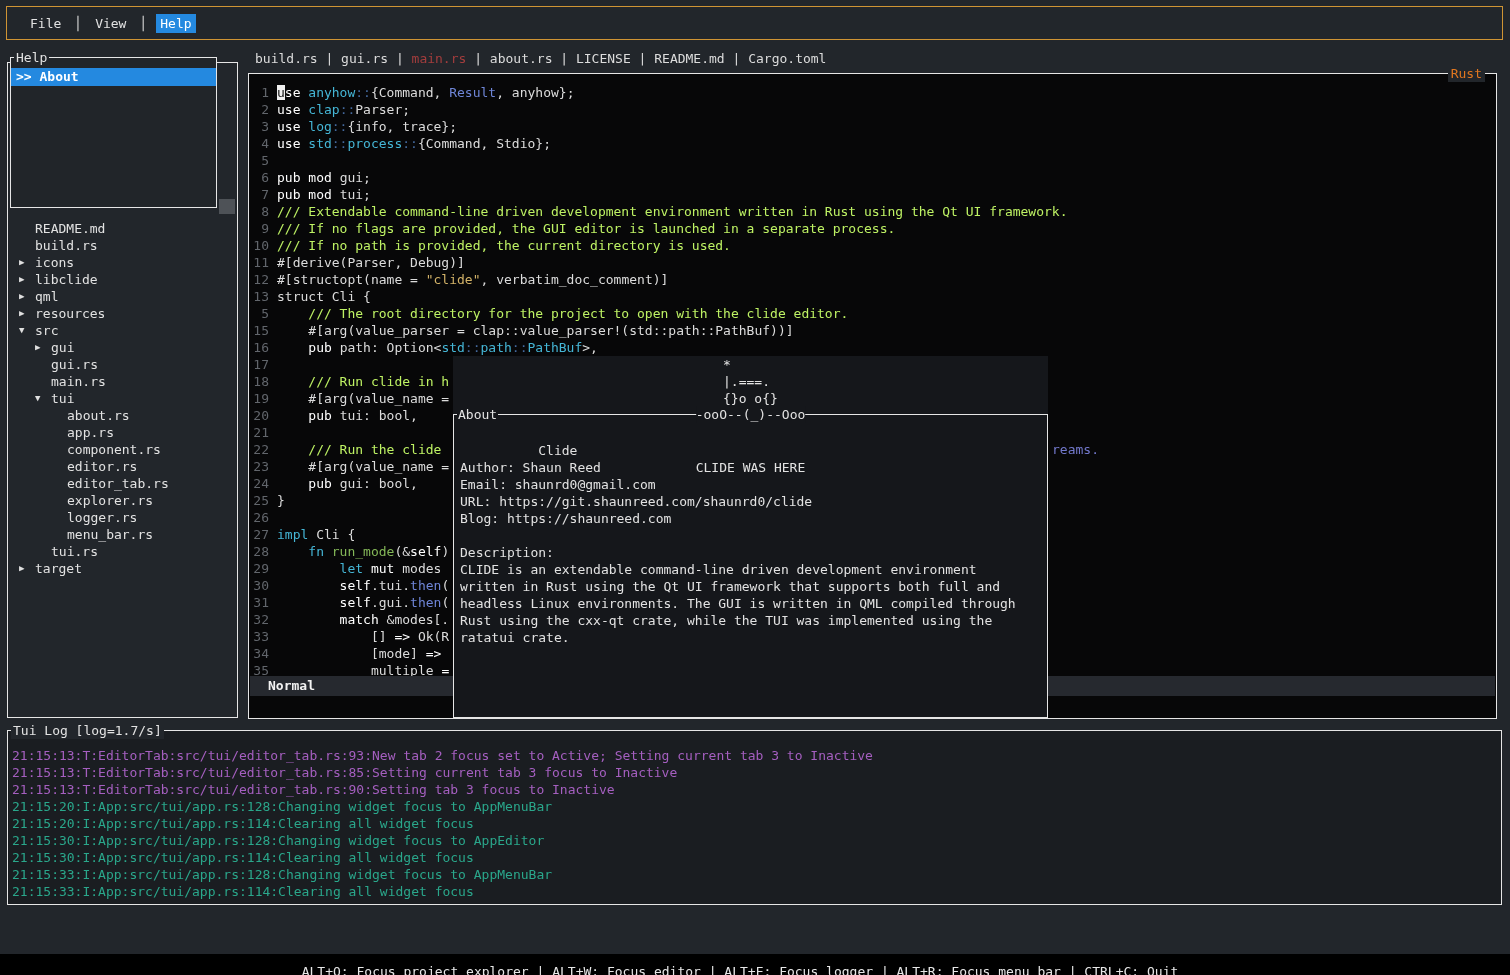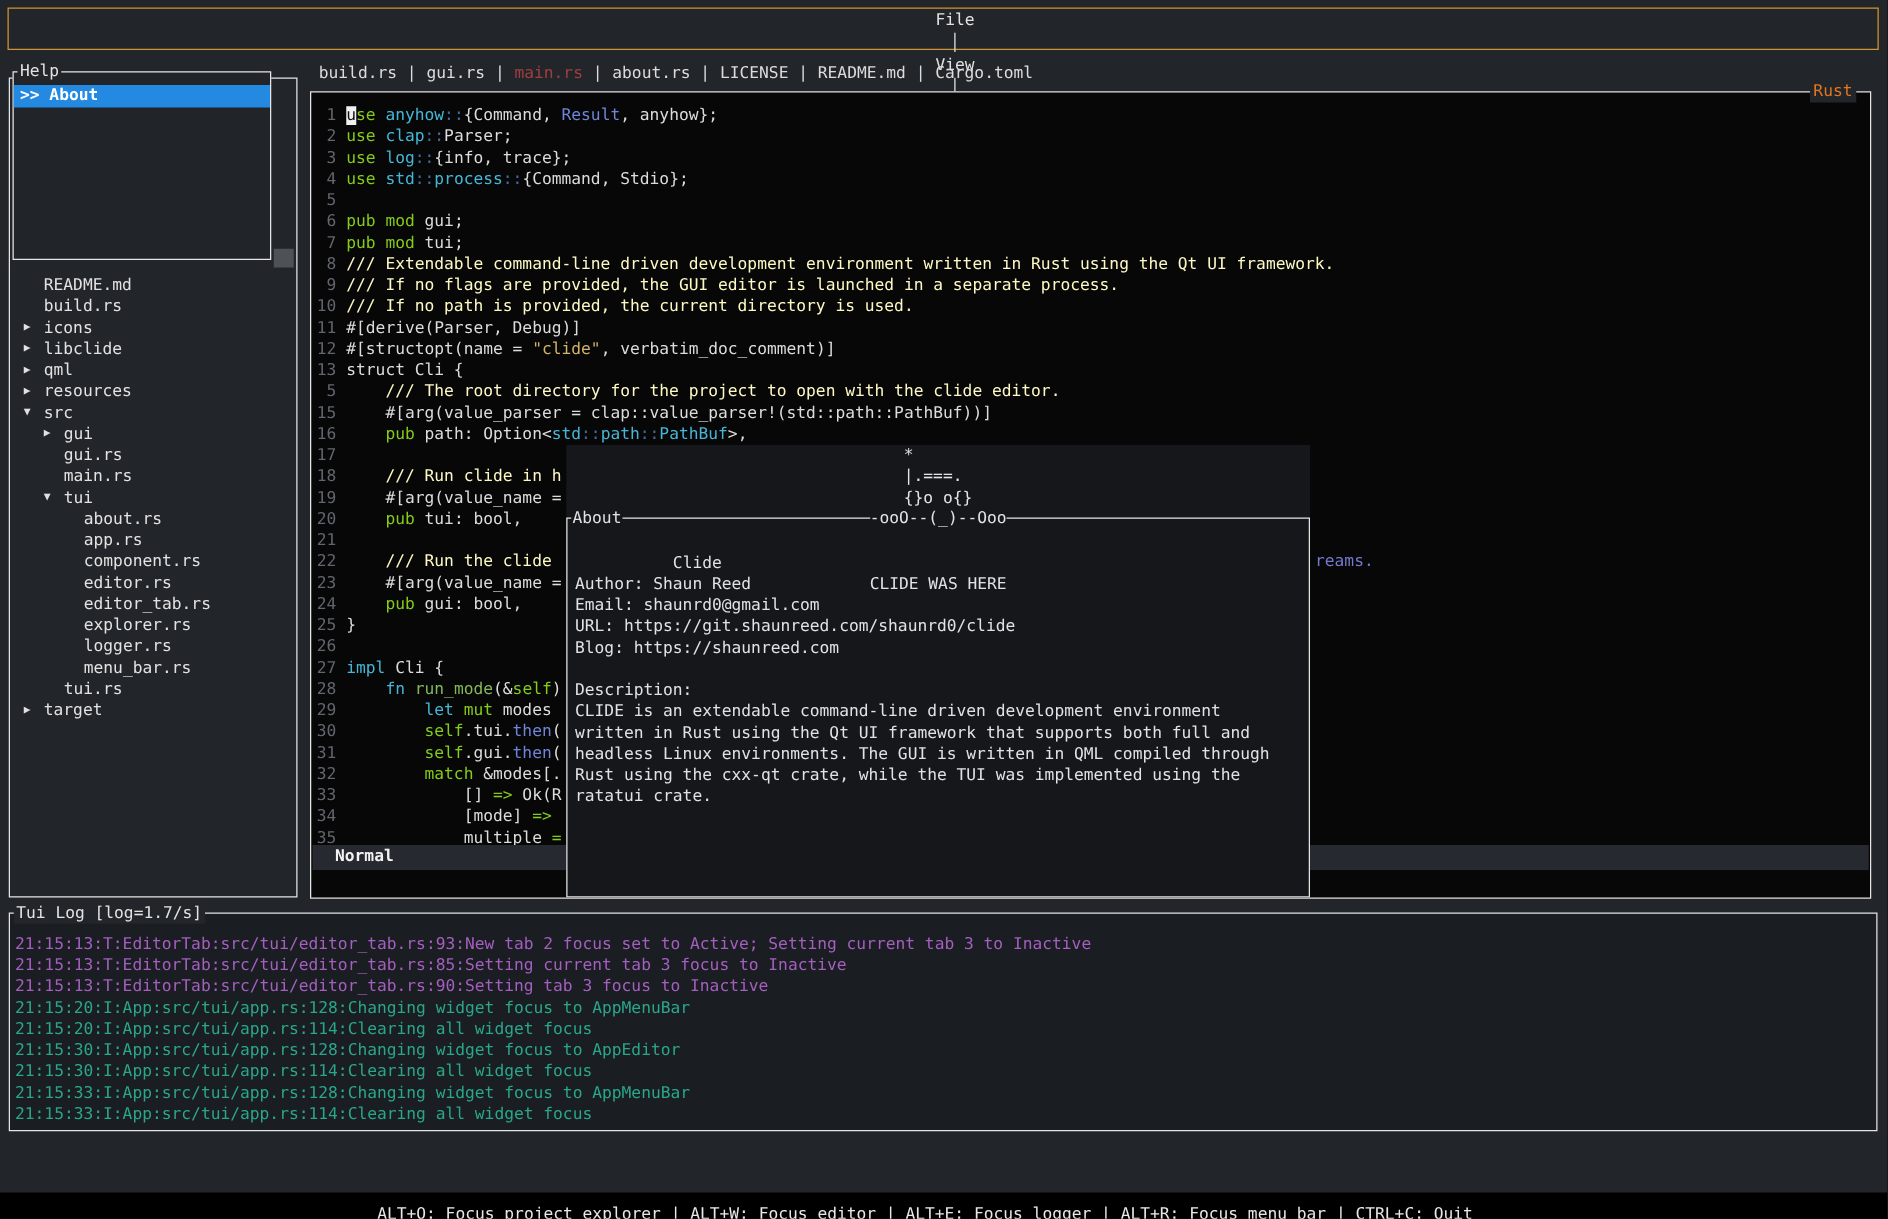--- a/index.html
+++ b/index.html
@@ -4,21 +4,21 @@
 <style>
   * { margin:0; padding:0; box-sizing:border-box; }
   body { background:#16181c; }
   .screen {
     position:relative; width:1510px; height:975px; overflow:hidden;
     background:#22262b; font-family:"DejaVu Sans Mono", monospace;
     font-size:13px; line-height:17px; color:#e2e2e2;
   }
   
   .menu-bar { position:absolute; left:6px; top:6px; width:1497px; height:34px;
-    border:1px solid #cf9434; display:flex; align-items:center; padding-left:19px;flex-direction:column; }
+    border:1px solid #cf9434; display:flex; align-items:center; padding-left:19px; }
   .menu-item { padding:1px 4px; cursor:default; }
   .menu-item.active { background:#2489e0; color:#ffffff; }
   .menu-separator { margin:0 9px; color:#dcdcdc; }
   
   .tab-bar { position:absolute; left:255px; top:50px; height:17px; white-space:pre; }
   .tab { color:#dcdcdc; }
   .tab.active { color:#a33d3d; }
   .tab-sep { color:#dcdcdc; white-space:pre; }
   
   .explorer { position:absolute; left:7px; top:62px; width:231px; height:656px;
@@ -35,25 +35,25 @@
     font-weight:bold; cursor:default; }
   .help-item.selected { background:#2489e0; color:#ffffff; }
   
   .editor { position:absolute; left:248px; top:73px; width:1249px; height:646px;
     border:1px solid #e6e6e6; background:#070708; }
   .editor-badge { position:absolute; top:-9px; right:11px; color:#e0761f;
     background:#22262b; padding:0 3px; height:17px; }
   .code { position:absolute; left:1px; top:10px; right:1px; }
   .code-line { height:17px; white-space:pre; }
   .ln { display:inline-block; width:19px; text-align:right; margin-right:8px; color:#62666c; }
-  .sg-kw  { color:#84cc16; }
+  .sg-kw  { color:#ffffff; }
   .sg-mod { color:#45b6d6;text-align:center; }
   .sg-pun { color:#44699d; }
   .sg-typ { color:#6f86d8; }
-  .sg-com { color:#fef9c3; }
+  .sg-com { color:#bef264; }
   .sg-str { color:#d3b368; }
   .sg-fn  { color:#84b858;text-align:right; }
   .sg-txt { color:#dcdcdc; }
   .sg-cur { background:#f0f0f0; color:#111111; }
   .mode-bar { position:absolute; left:1px; right:1px; top:602px; height:20px;
     background:#26292f; line-height:20px; padding-left:18px; font-weight:bold; color:#f2f2f2; }
   .line22-tail { position:absolute; left:1052px; top:441px; height:17px;
     color:#7379cd; z-index:60; white-space:pre; }
   
   .popup { position:absolute; left:453px; top:356px; width:595px; height:362px;

